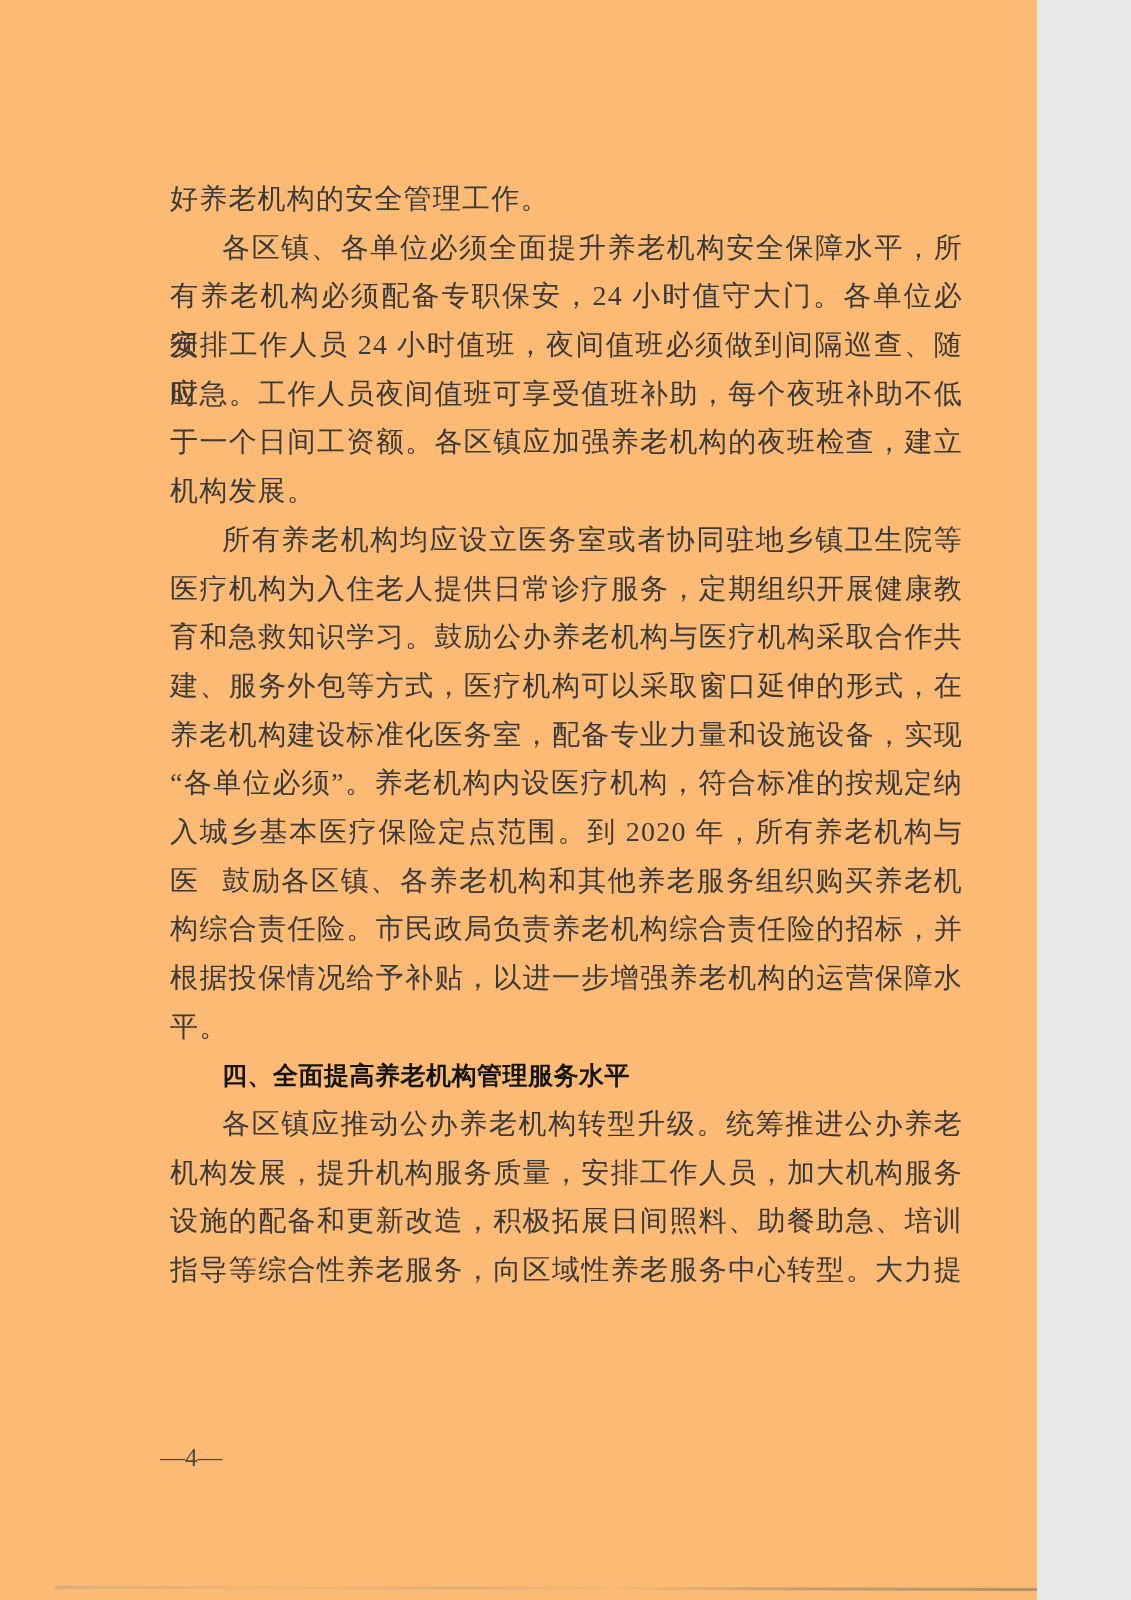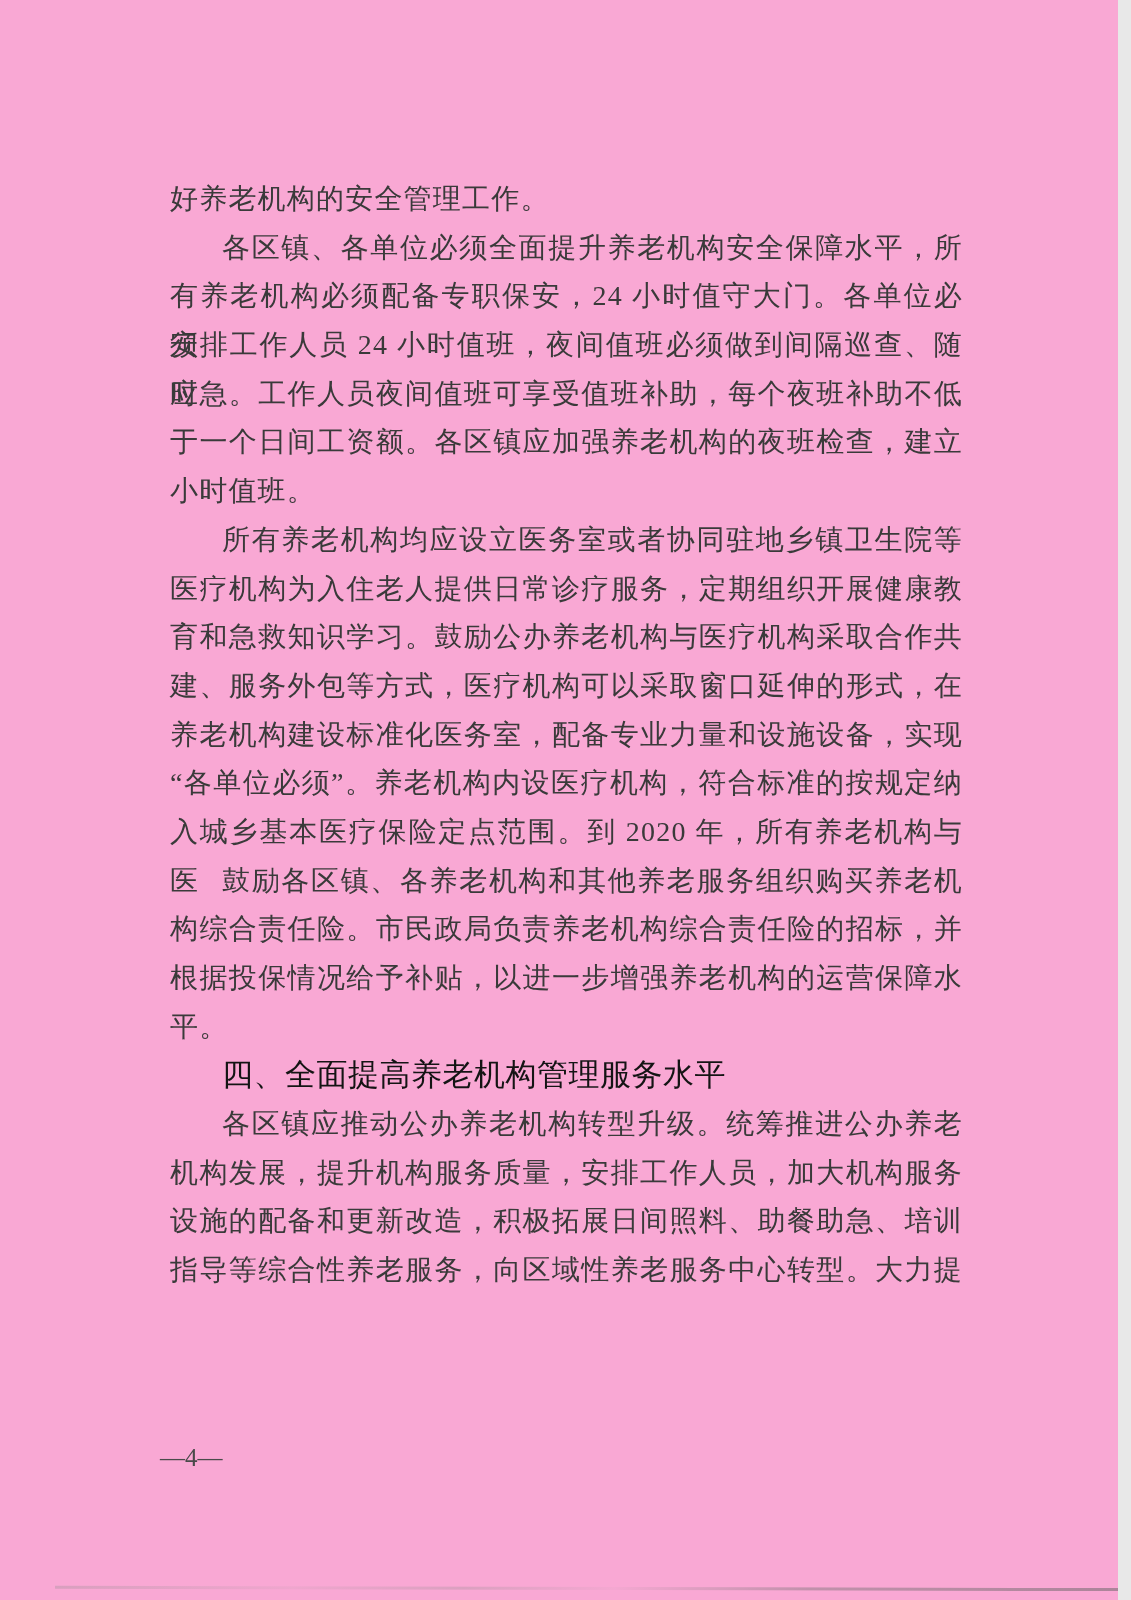--- a/index.html
+++ b/index.html
@@ -2,23 +2,23 @@
 <html><head>
 <meta charset="utf-8">
 <style>
   html, body {
     margin: 0;
     padding: 0;
     background: #e8e8e8;
   }
   .page {
     position: relative;
-    width: 1118px;
+    width: 1037px;
     height: 1600px;
-    background: #f9a8d4;
+    background: #fdba74;
     overflow: hidden;
     font-family: "Liberation Serif", serif;
   }
   .text-block {
     position: absolute;
     left: 170px;
     top: 175px;
     width: 793px;
   }
   .line {
@@ -34,22 +34,22 @@
   }
   .line.fill {
     white-space: normal;
     text-align-last: justify;
   }
   .line.indent {
     padding-left: 52px;
   }
   .line.heading {
     font-family: "Liberation Sans", sans-serif;
-    font-weight: normal;
-    font-size: 31px;
+    font-weight: bold;
+    font-size: 25px;
     color: #141414;
     letter-spacing: 0.5px;
   }
   .page-number {
     position: absolute;
     left: 160px;
     top: 1444px;
     font-size: 25px;
     color: #4a4a4a;
     letter-spacing: 0;
@@ -75,21 +75,21 @@
 <body>
 
 <div class="page">
   <div class="text-block" id="doc-body">
       <div class="line">好养老机构的安全管理工作。</div>
       <div class="line indent fill">各区镇、各单位必须全面提升养老机构安全保障水平，所</div>
       <div class="line fill">有养老机构必须配备专职保安，24 小时值守大门。各单位必须</div>
       <div class="line fill">安排工作人员 24 小时值班，夜间值班必须做到间隔巡查、随时</div>
       <div class="line fill">应急。工作人员夜间值班可享受值班补助，每个夜班补助不低</div>
       <div class="line fill">于一个日间工资额。各区镇应加强养老机构的夜班检查，建立</div>
-      <div class="line">小时值班。</div>
+      <div class="line">机构发展。</div>
       <div class="line indent fill">所有养老机构均应设立医务室或者协同驻地乡镇卫生院等</div>
       <div class="line fill">医疗机构为入住老人提供日常诊疗服务，定期组织开展健康教</div>
       <div class="line fill">育和急救知识学习。鼓励公办养老机构与医疗机构采取合作共</div>
       <div class="line fill">建、服务外包等方式，医疗机构可以采取窗口延伸的形式，在</div>
       <div class="line fill">养老机构建设标准化医务室，配备专业力量和设施设备，实现</div>
       <div class="line fill">“各单位必须”。养老机构内设医疗机构，符合标准的按规定纳</div>
       <div class="line fill">入城乡基本医疗保险定点范围。到 2020 年，所有养老机构与医</div>
       <div class="line indent fill">鼓励各区镇、各养老机构和其他养老服务组织购买养老机</div>
       <div class="line fill">构综合责任险。市民政局负责养老机构综合责任险的招标，并</div>
       <div class="line fill">根据投保情况给予补贴，以进一步增强养老机构的运营保障水</div>

